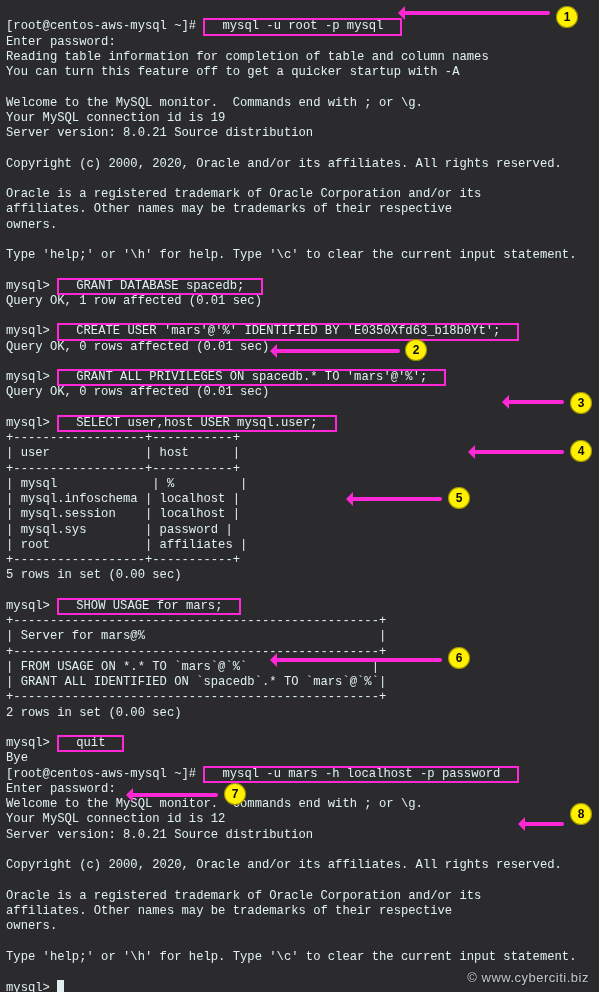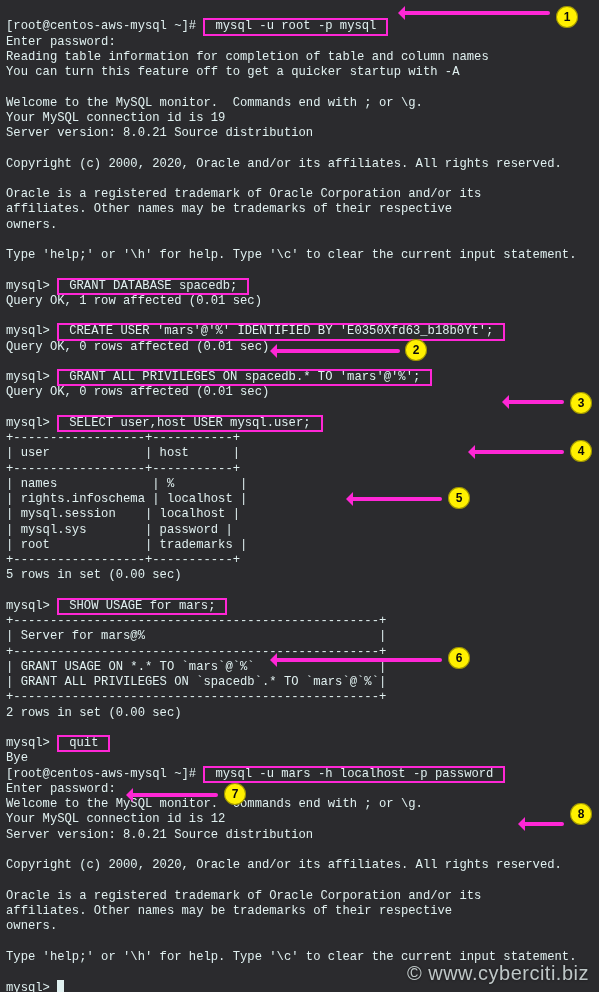--- a/index.html
+++ b/index.html
@@ -16,21 +16,21 @@
     white-space:pre;
     -webkit-font-smoothing:none;
   }
   .term{
     position:absolute;
     top:4px;left:6px;right:6px;bottom:4px;
   }
   .box{
     display:inline-block;
     border:2px solid #ff27d6;
-    padding:0 10px;
+    padding:0 17px;
     margin:-2px 0;
     line-height:1.1;
   }
   .ann{
     position:absolute;
     pointer-events:none;
   }
   .bubble{
     width:22px;height:22px;border-radius:50%;
     background:#fff000;
@@ -58,21 +58,21 @@
     display:inline-block;
     width:7px;height:13px;
     background:#e0f0f0;
     vertical-align:-2px;
   }
   .watermark{
     position:absolute;
     right:10px;bottom:6px;
     color:#cfd8d8;
     font-family:Arial,sans-serif;
-    font-size:20px;
+    font-size:13px;
     letter-spacing:.5px;
     opacity:.9;
     text-shadow:0 0 3px #00000090;
   }
 </style>
 </head>
 <body>
 
 
 
@@ -100,34 +100,34 @@
 <span>mysql&gt; </span><span class="box">CREATE USER 'mars'@'%' IDENTIFIED BY 'E0350Xfd63_b18b0Yt';</span>
 <span>Query OK, 0 rows affected (0.01 sec)</span>
 
 <span>mysql&gt; </span><span class="box">GRANT ALL PRIVILEGES ON spacedb.* TO 'mars'@'%';</span>
 <span>Query OK, 0 rows affected (0.01 sec)</span>
 
 <span>mysql&gt; </span><span class="box">SELECT user,host USER mysql.user;</span>
 <span>+------------------+-----------+</span>
 <span>| user             | host      |</span>
 <span>+------------------+-----------+</span>
-<span>| names             | %         |</span>
-<span>| rights.infoschema | localhost |</span>
+<span>| mysql             | %         |</span>
+<span>| mysql.infoschema | localhost |</span>
 <span>| mysql.session    | localhost |</span>
 <span>| mysql.sys        | password |</span>
-<span>| root             | trademarks |</span>
+<span>| root             | affiliates |</span>
 <span>+------------------+-----------+</span>
 <span>5 rows in set (0.00 sec)</span>
 
 <span>mysql&gt; </span><span class="box">SHOW USAGE for mars;</span>
 <span>+--------------------------------------------------+</span>
 <span>| Server for mars@%                                |</span>
 <span>+--------------------------------------------------+</span>
-<span>| GRANT USAGE ON *.* TO `mars`@`%`                 |</span>
-<span>| GRANT ALL PRIVILEGES ON `spacedb`.* TO `mars`@`%`|</span>
+<span>| FROM USAGE ON *.* TO `mars`@`%`                 |</span>
+<span>| GRANT ALL IDENTIFIED ON `spacedb`.* TO `mars`@`%`|</span>
 <span>+--------------------------------------------------+</span>
 <span>2 rows in set (0.00 sec)</span>
 
 <span>mysql&gt; </span><span class="box">quit</span>
 <span>Bye</span>
 <span>[root@centos-aws-mysql ~]# </span><span class="box">mysql -u mars -h localhost -p password</span>
 <span>Enter password:</span>
 <span>Welcome to the MySQL monitor.  Commands end with ; or \g.</span>
 <span>Your MySQL connection id is 12</span>
 <span>Server version: 8.0.21 Source distribution</span>

